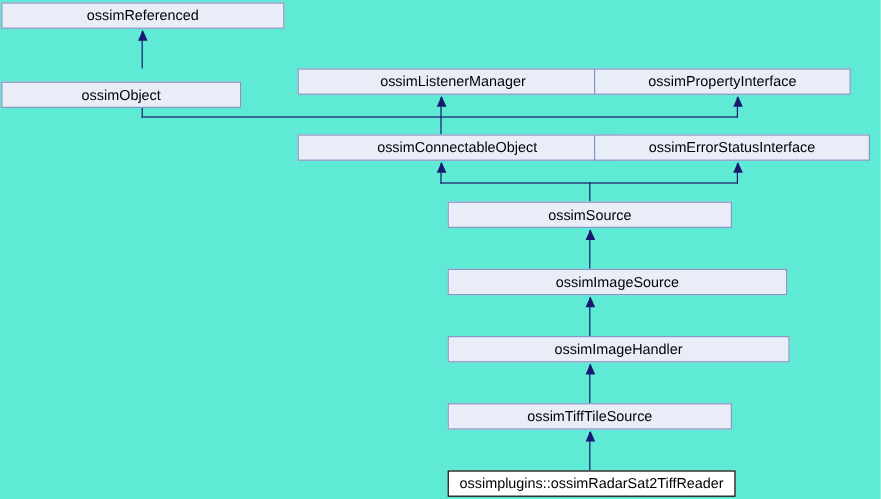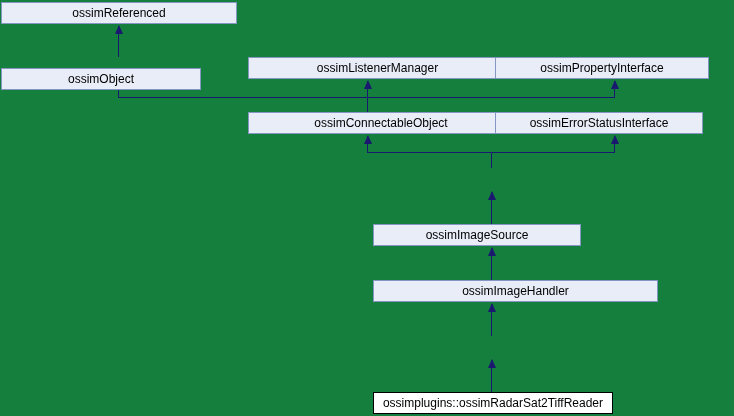--- a/index.html
+++ b/index.html
@@ -6,21 +6,21 @@
   html, body {
     margin: 0;
     padding: 0;
     background: #ffffff;
     font-family: "Liberation Sans", sans-serif;
   }
   .diagram {
     position: relative;
     width: 734px;
     height: 416px;
-    background: #15803d;
+    background: #5eead4;
     overflow: hidden;
   }
   .node {
     position: absolute;
     height: 22px;
     border: 1px solid var(--node-border, #8595C4);
     background: var(--node-fill, #E9EDF7);
     color: var(--text, #000000);
     display: flex;
     align-items: center;
@@ -88,18 +88,20 @@
   <div class="vline" style="left:491px;top:304px;height:32px"></div>
 
   <div class="arrow" style="left:488px;top:359px"></div>
   <div class="vline" style="left:491px;top:360px;height:32px"></div>
 
   <div class="node" style="left:1px;top:2px;width:236px">ossimReferenced</div>
   <div class="node" style="left:1px;top:68px;width:200px">ossimObject</div>
   <div class="node" style="left:248px;top:57px;width:259px">ossimListenerManager</div>
   <div class="node" style="left:495px;top:57px;width:214px">ossimPropertyInterface</div>
   <div class="node" style="left:248px;top:112px;width:266px">ossimConnectableObject</div>
-  <div class="node" style="left:495px;top:112px;width:208px">ossimErrorStatusInterface</div>
-  <div class="node" style="left:373px;top:224px;width:208px">ossimImageSource</div>
+  <div class="node" style="left:495px;top:112px;width:230px">ossimErrorStatusInterface</div>
+  <div class="node" style="left:373px;top:168px;width:237px">ossimSource</div>
+  <div class="node" style="left:373px;top:224px;width:283px">ossimImageSource</div>
   <div class="node" style="left:373px;top:280px;width:285px">ossimImageHandler</div>
+  <div class="node" style="left:373px;top:336px;width:237px">ossimTiffTileSource</div>
   <div class="node current" style="left:373px;top:392px;width:240px">ossimplugins::ossimRadarSat2TiffReader</div>
 
 </div>
 
 </body></html>

